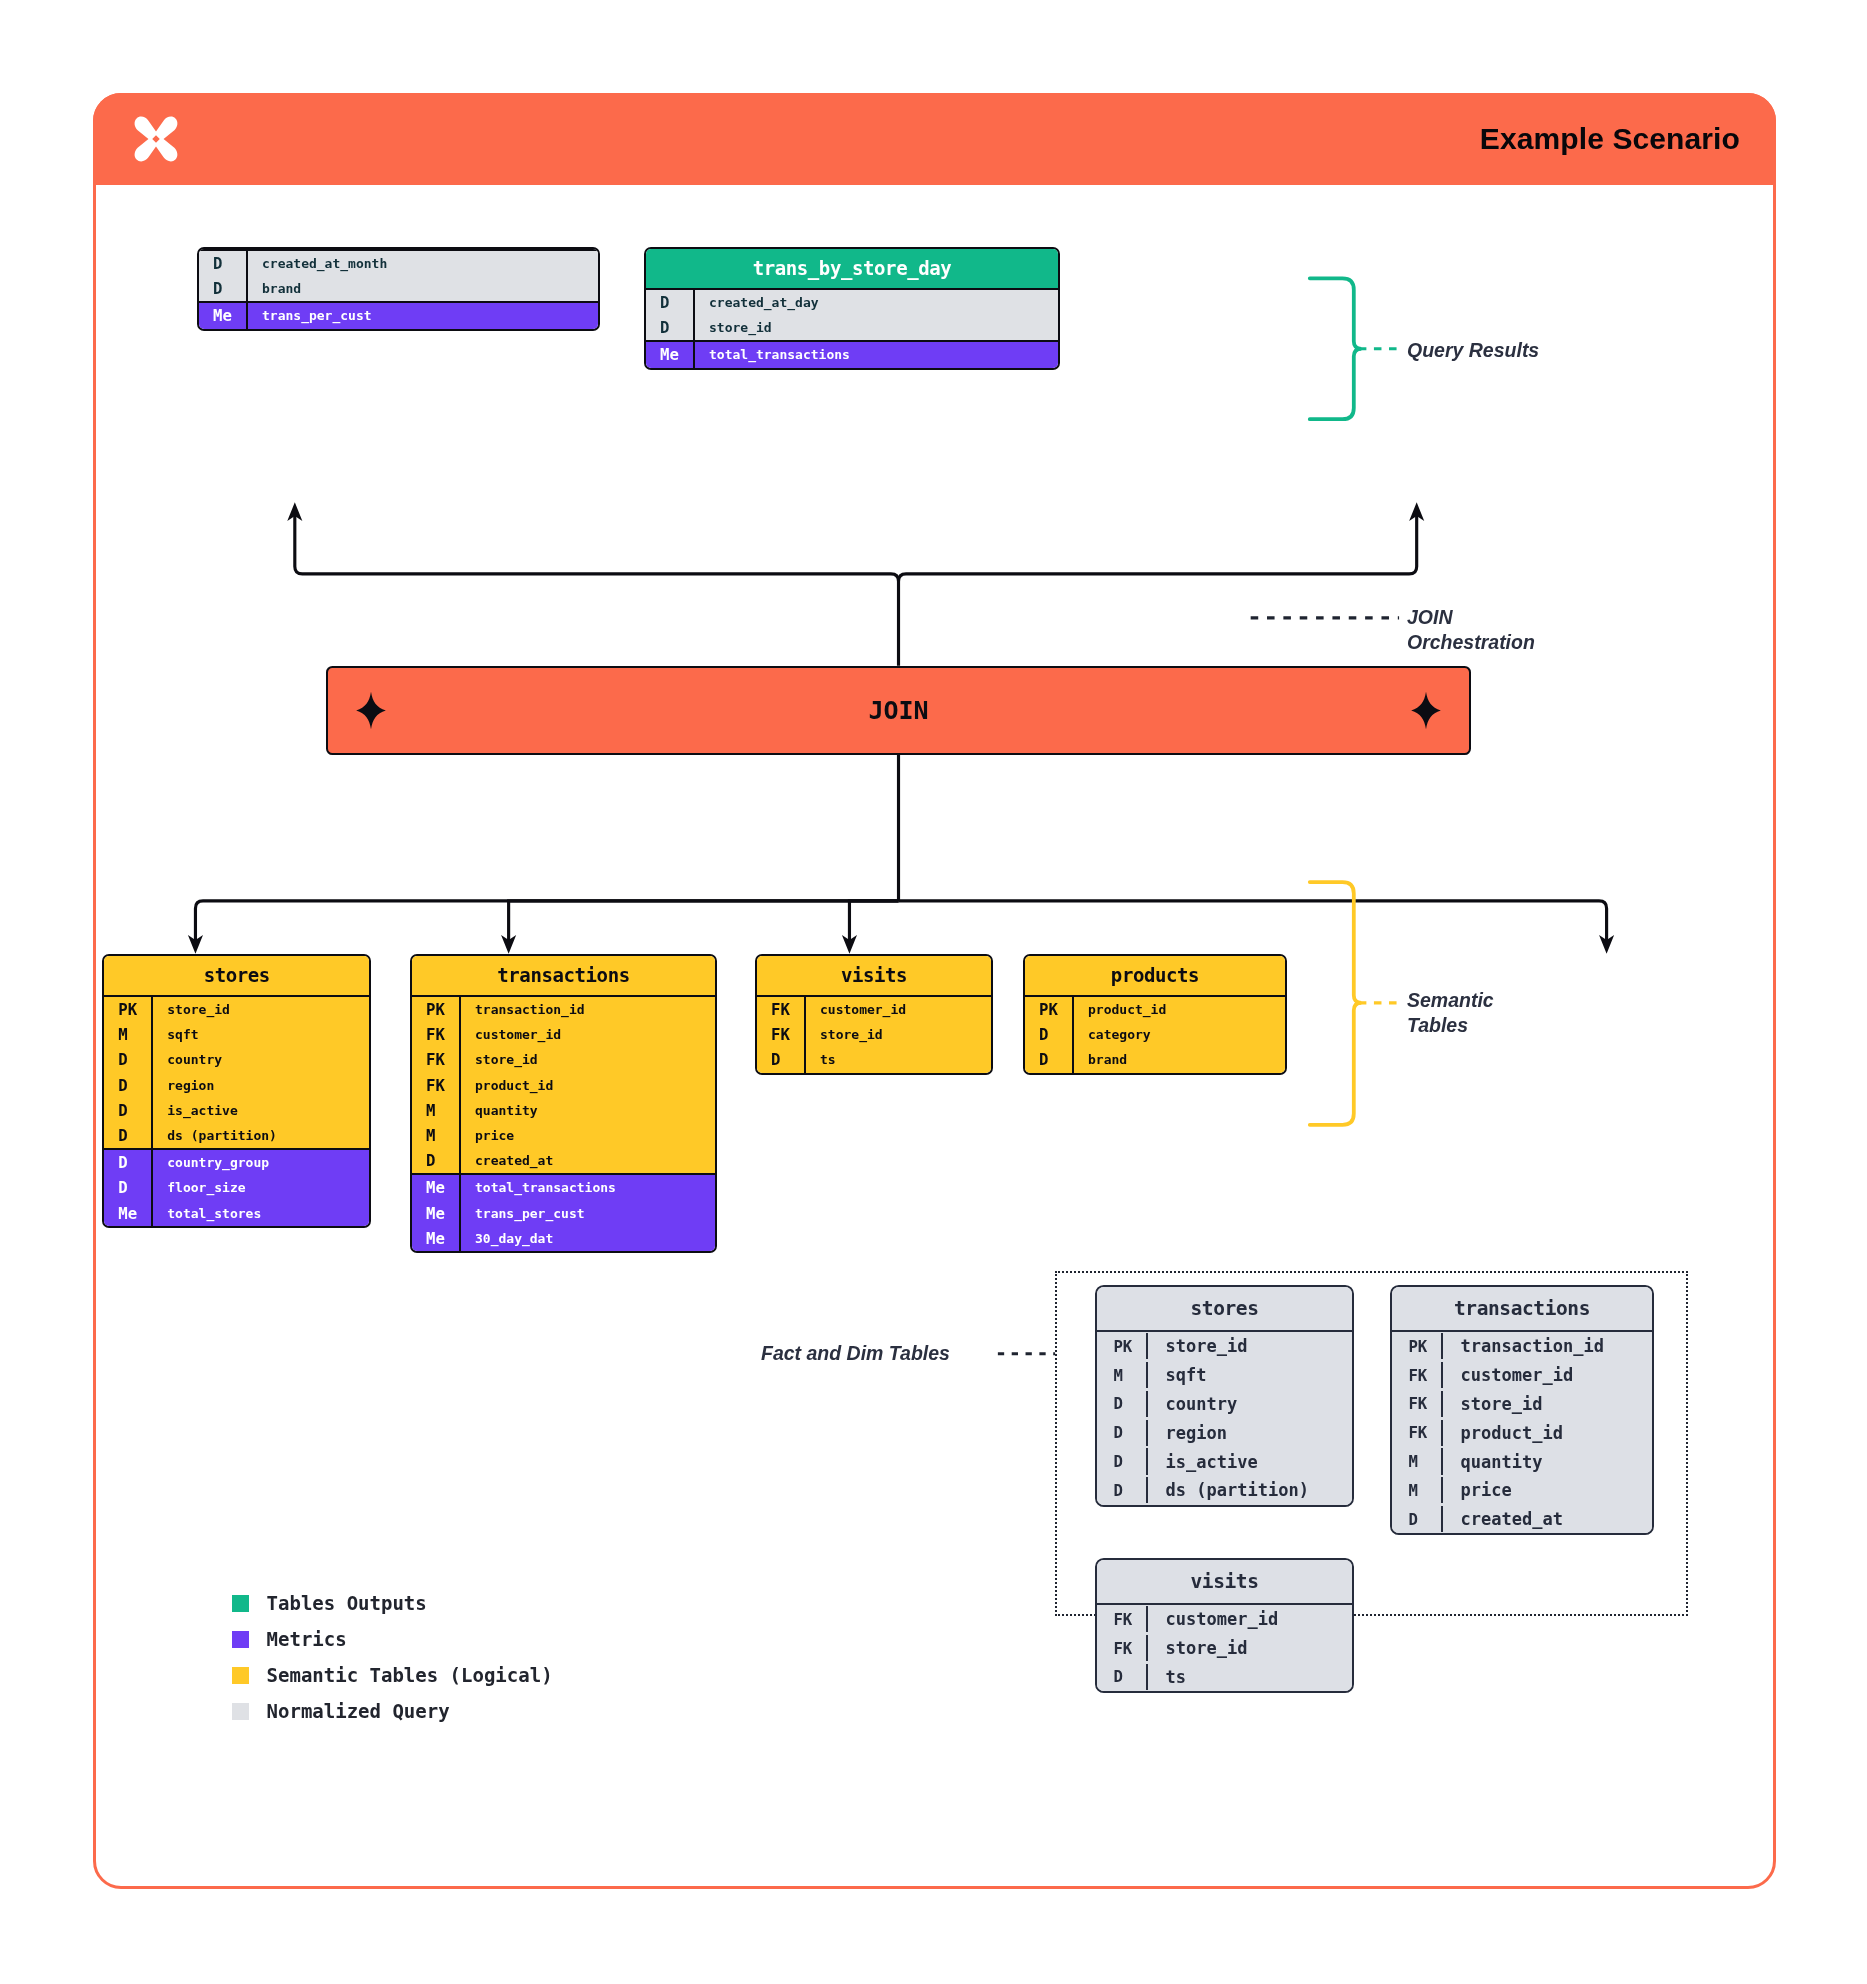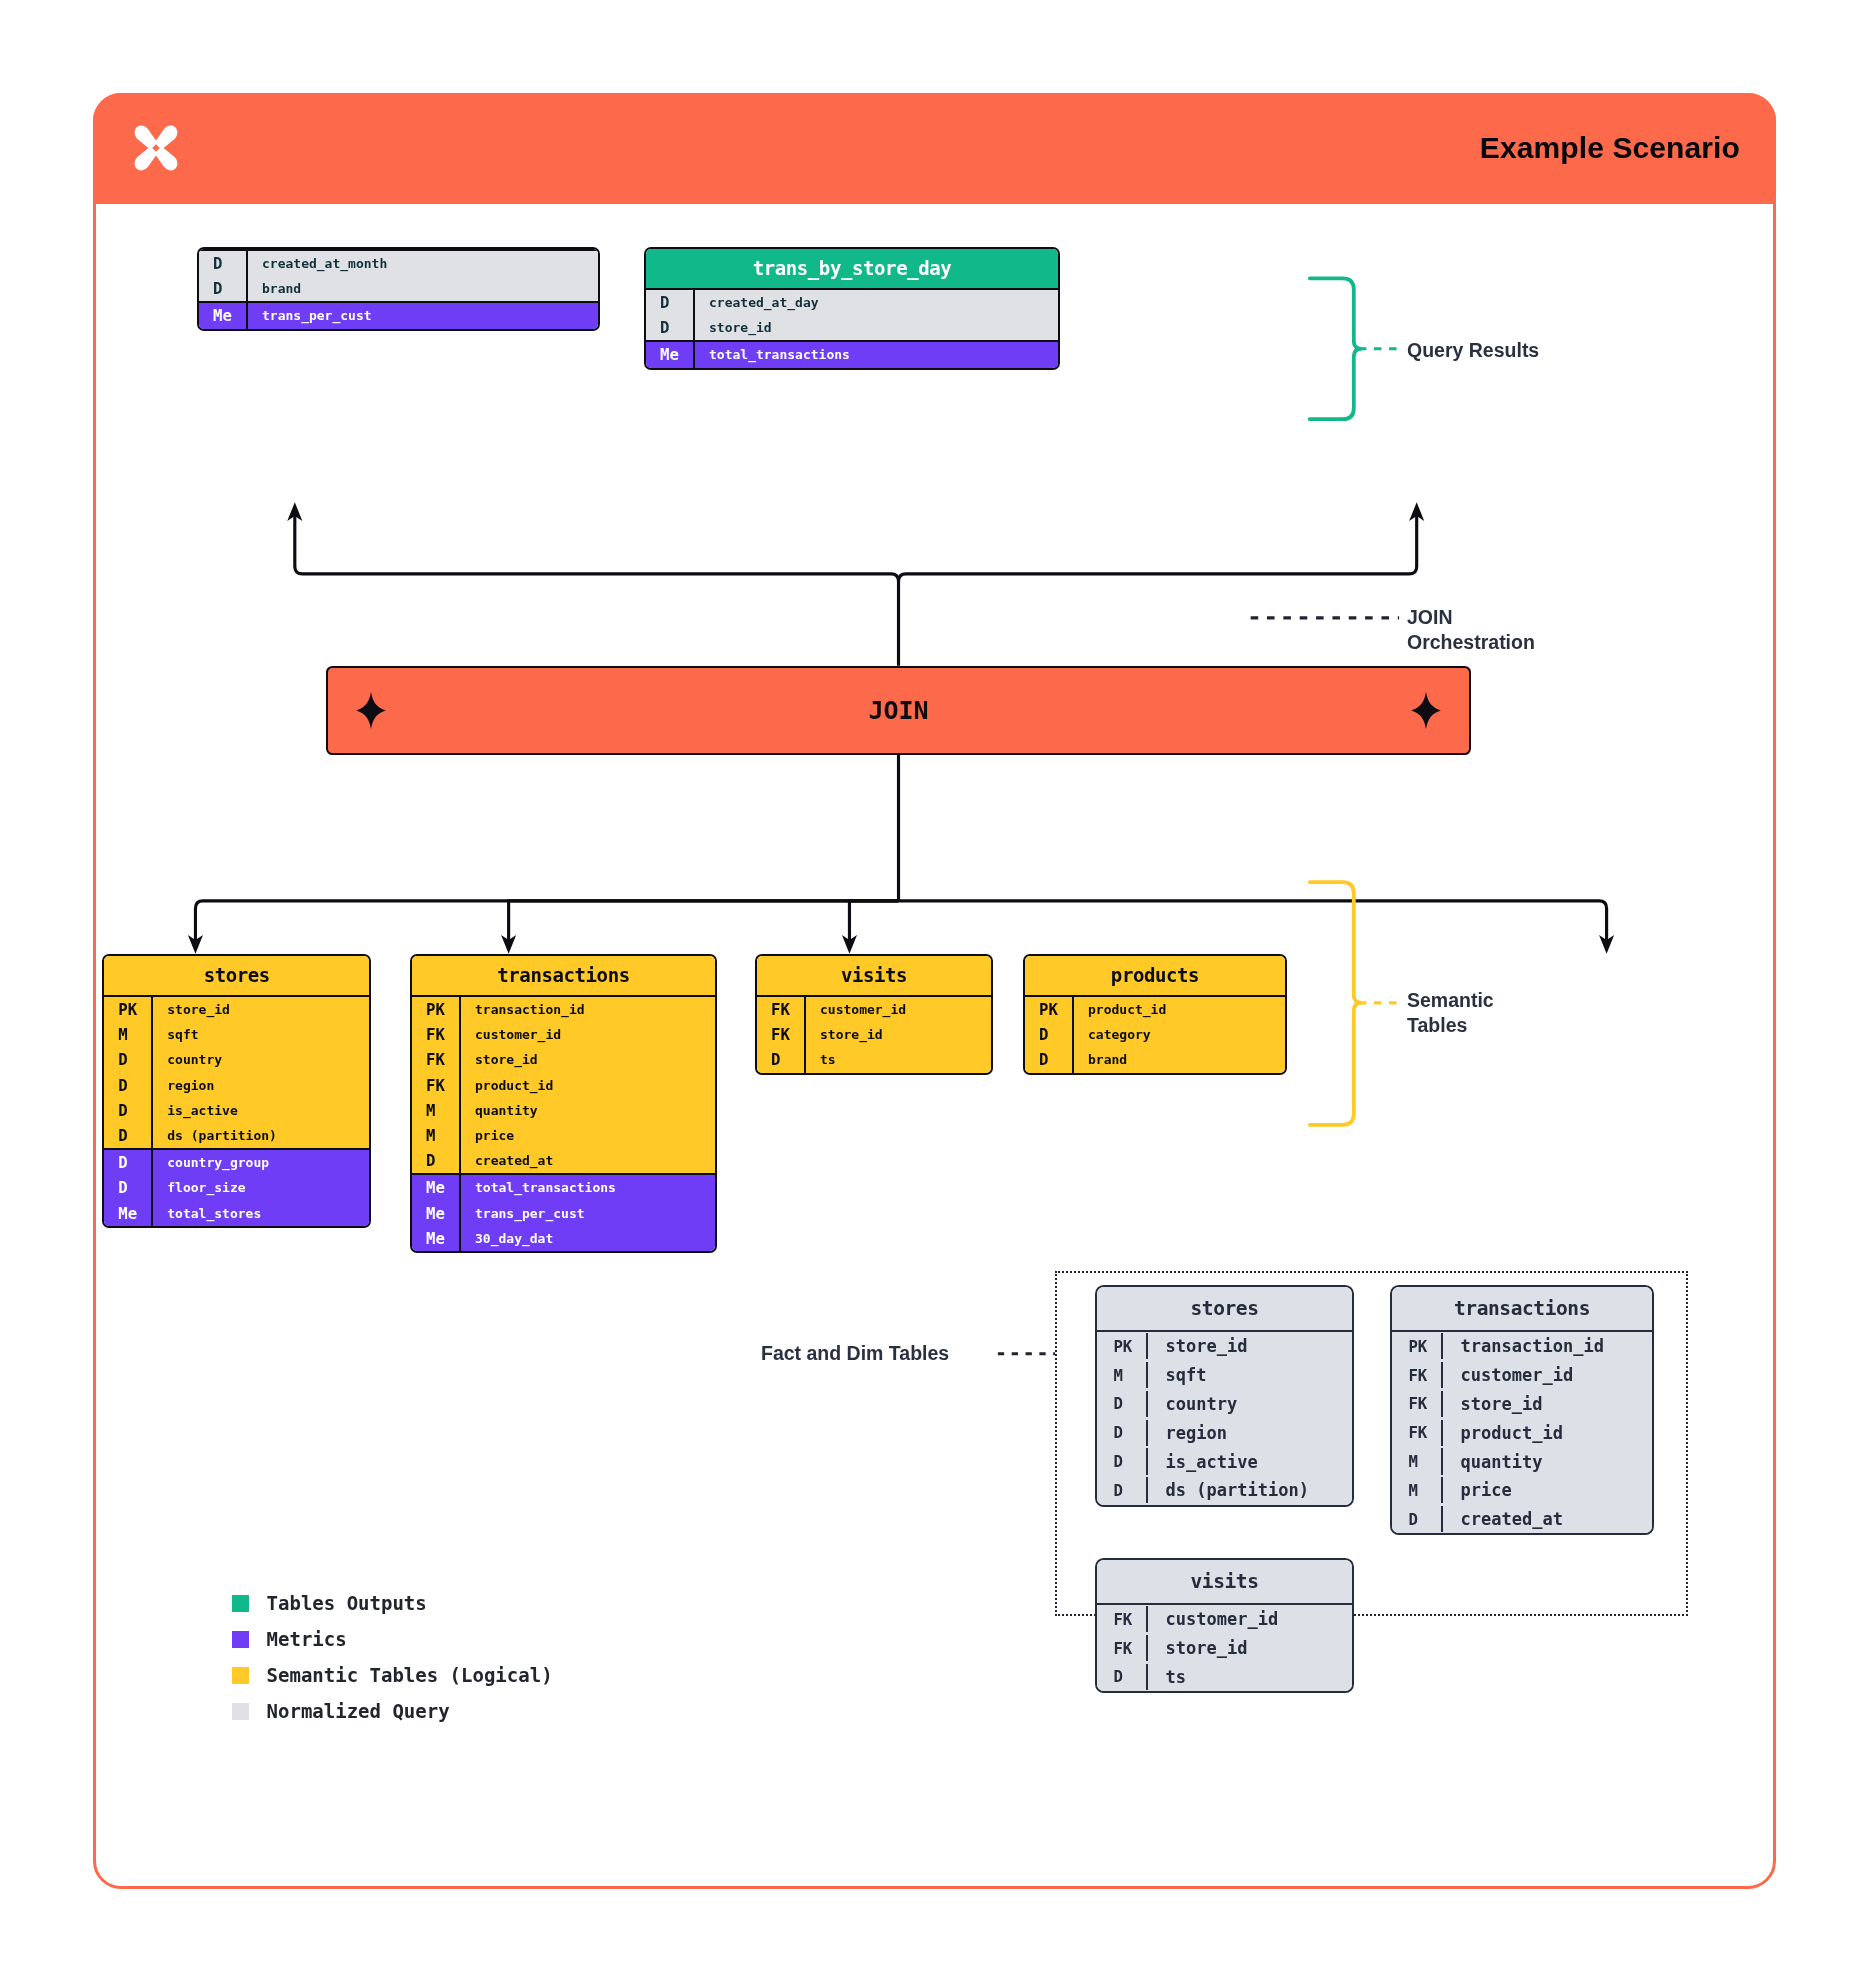--- a/index.html
+++ b/index.html
@@ -14,21 +14,21 @@
     position: absolute;
     left: 93px; top: 93px;
     width: 1683px; height: 1796px;
     border: 3.1px solid #FC6A4B;
     border-radius: 28px;
     background: #fff;
   }
   .frame-header {
     position: absolute;
     left: -3.1px; top: -3.1px;
-    width: 1683px; height: 111px;
+    width: 1683px; height: 92px;
     background: #FC6A4B;
     border-radius: 28px 28px 0 0;
     display: flex; align-items: center; justify-content: space-between;
     padding: 7px 36px;
   }
   .logo { width: 54px; height: 54px; }
   .header-title {
     color: #08070B; font-size: 30px; font-weight: 700;
     letter-spacing: 0.1px;
   }
@@ -104,20 +104,21 @@
   .sparkle { width: 34px; height: 39px; position: relative; z-index: 2; }
 
   
   .wires { position: absolute; left:0; top:0; width:1683px; height:1796px; pointer-events:none; }
 
   
   .anno {
     position: absolute;
     font-size: 19.5px; font-weight: 700; color: #2B3040;
     line-height: 1.28;
+    font-style: italic;
   }
 
   
   .legend { position: absolute; left: 136px; top: 1496px; }
   .legend-row { display: flex; align-items: center; margin-bottom: 14px; }
   .sw { width: 17px; height: 17px; margin-right: 17.6px; flex:none; }
   .legend-label {
     font-family: "DejaVu Sans Mono", monospace;
     font-weight: 700; font-size: 19px; color: #22252E;
     white-space: pre;

